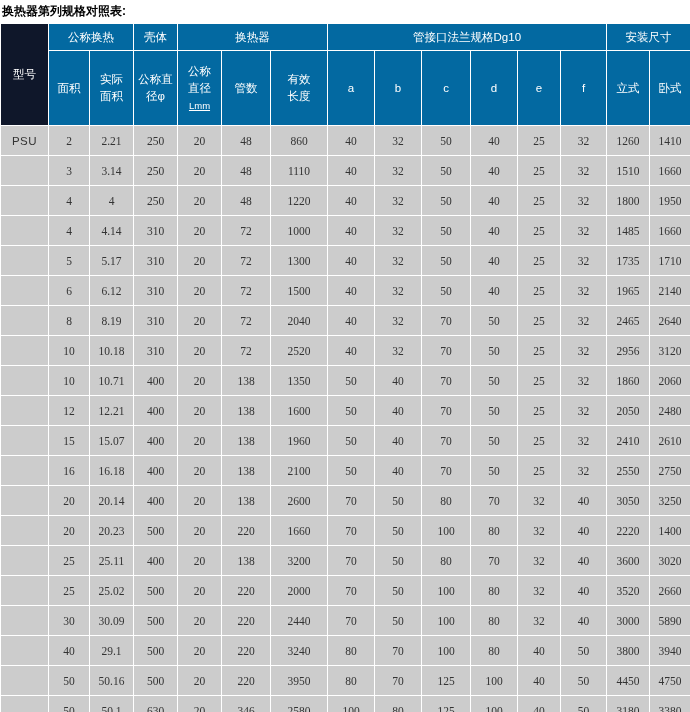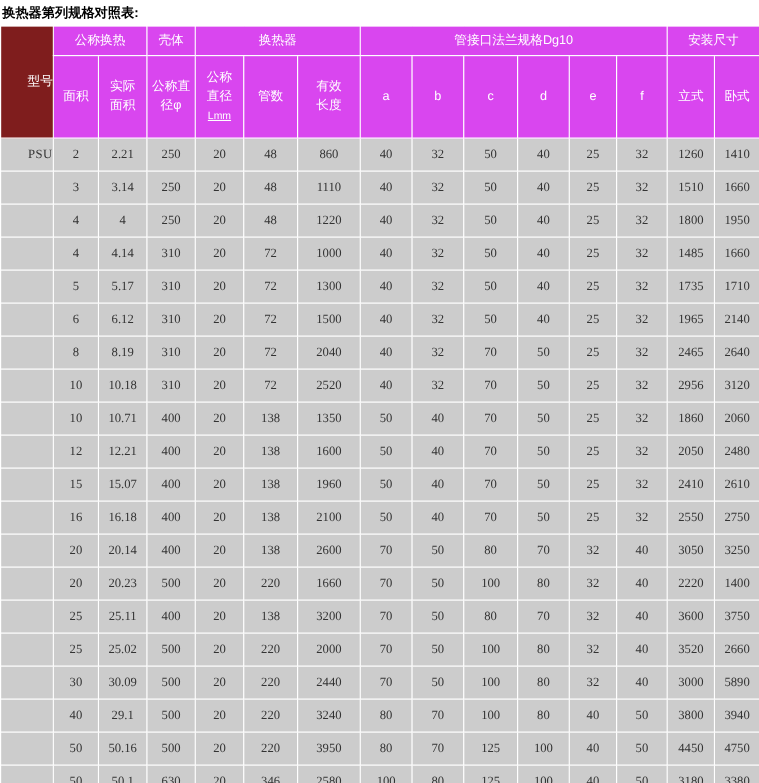--- a/index.html
+++ b/index.html
@@ -28,46 +28,44 @@
     border-spacing: 0;
   }
   table.spec th, table.spec td {
     border: 1px solid #ffffff;
     text-align: center;
     vertical-align: middle;
     padding: 0;
     font-weight: normal;
   }
   table.spec thead th {
-    background: #d946ef;
+    background: #0369a1;
     color: #ffffff;
     font-size: 11.5px;
     line-height: 16px;
   }
   table.spec thead tr.group-row th {
     height: 26px;
   }
   table.spec thead tr.sub-row th {
     height: 74px;
   }
   table.spec thead th.corner {
-    background: #7f1d1d;
-    text-align: right;
+    background: #0f172a;
   }
   table.spec tbody td {
     background: #cccccc;
     color: #333333;
     font-size: 11.5px;
     height: 29px;
     font-family: "Liberation Serif", "DejaVu Serif", serif;
   }
   table.spec tbody td.model {
-    font-family: Liberation Serif, serif;
+    font-family: Liberation Sans, sans-serif;
     letter-spacing: 0.5px;
-    text-align: right;
   }
   .hdr-stack {
     display: block;
     line-height: 17px;
   }
   .sub-small {
     font-size: 9.5px;
     text-decoration: underline;
   }
 </style>
@@ -402,21 +400,21 @@
         <td>20</td>
         <td>138</td>
         <td>3200</td>
         <td>70</td>
         <td>50</td>
         <td>80</td>
         <td>70</td>
         <td>32</td>
         <td>40</td>
         <td>3600</td>
-        <td>3750</td>
+        <td>3020</td>
       </tr>
       <tr>
         <td class="model"></td>
         <td>25</td>
         <td>25.02</td>
         <td>500</td>
         <td>20</td>
         <td>220</td>
         <td>2000</td>
         <td>70</td>

